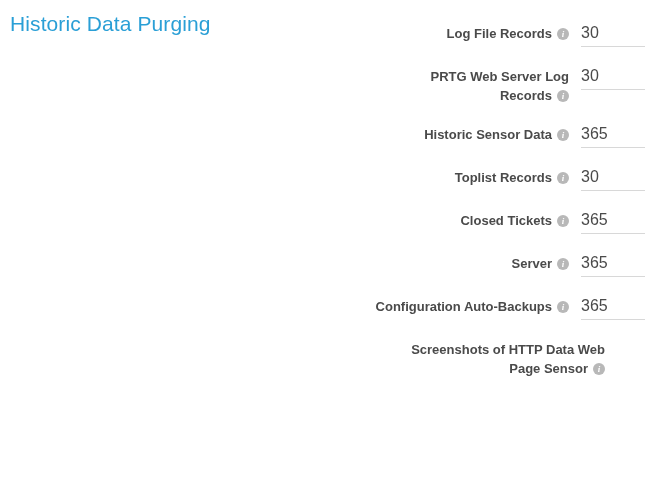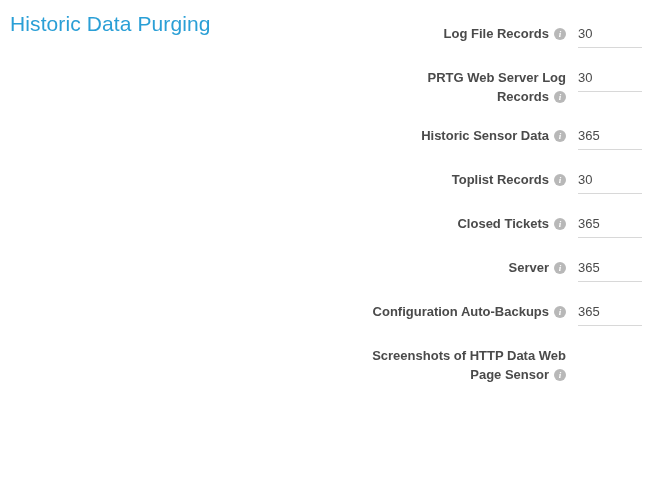--- a/index.html
+++ b/index.html
@@ -32,20 +32,21 @@
   .form {
     position: absolute;
     left: 0;
     top: 24px;
     width: 645px;
   }
   .row {
     display: flex;
     align-items: flex-start;
     margin-bottom: 20px;
+    padding-left: 39px;
   }
   .label-cell {
     width: 566px;
     box-sizing: border-box;
     padding-right: 0px;
     text-align: right;
     font-size: 13px;
     font-weight: bold;
     color: #4a4a4a;
     line-height: 20px;
@@ -75,21 +76,21 @@
     width: 79px;
     padding-left: 12px;
     box-sizing: border-box;
   }
   .field-input {
     width: 64px;
     border: none;
     border-bottom: 1px solid #d8d8d8;
     background: transparent;
     font-family: "Liberation Sans", sans-serif;
-    font-size: 13px;
+    font-size: 16px;
     color: #4a4a4a;
     padding: 0 0 4px 0;
     outline: none;
     line-height: 18px;
   }
   .row.two-line .label-cell {
     line-height: 19px;
   }
   .row.two-line .label-cell .line2 {
     display: block;

